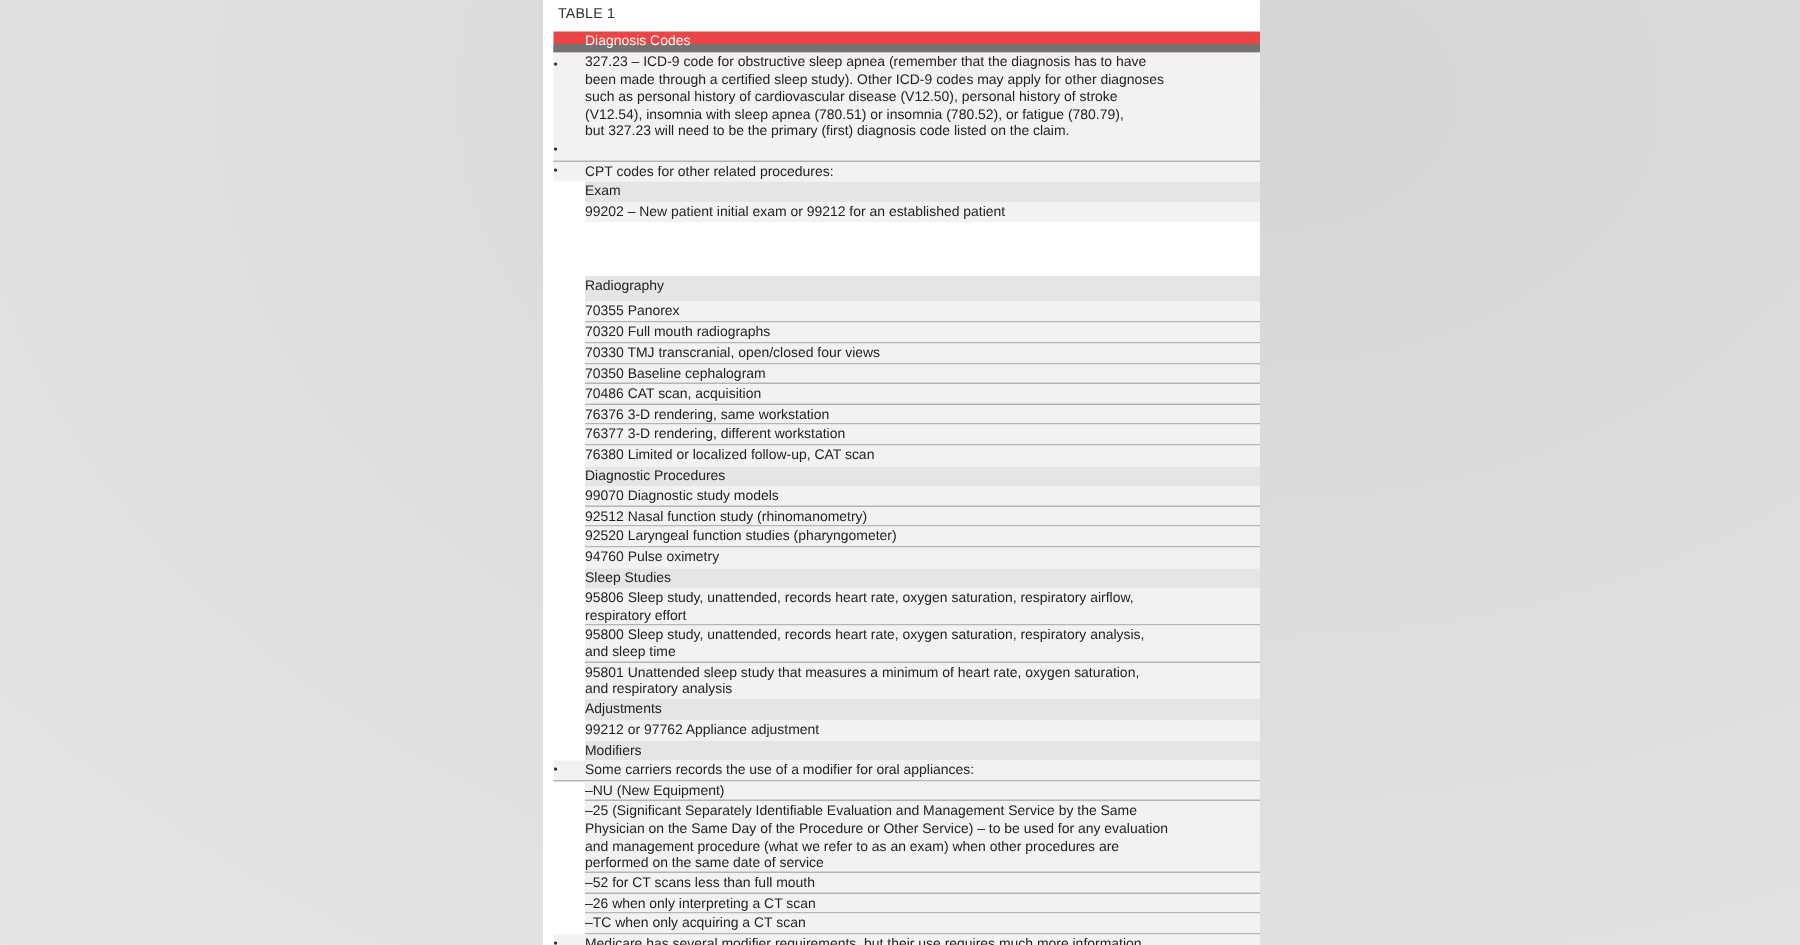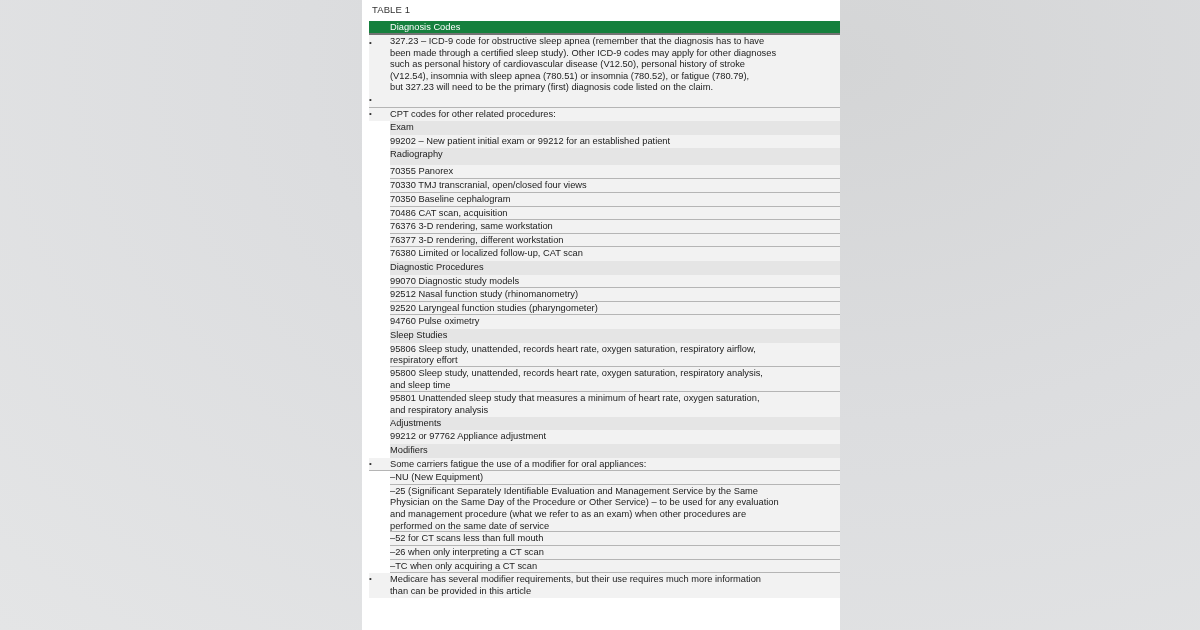--- a/index.html
+++ b/index.html
@@ -50,23 +50,23 @@
     padding: 1px 0 1px 0;
     white-space: pre-line;
   }
   .row.plain { margin-left: 21px; }
   .row.sub {
     margin-left: 21px;
     background: #e5e5e5;
     border-bottom: none;
   }
   .row.head {
-    background: #15803d;
+    background: #ef4444;
     color: #ffffff;
-    border-bottom: 2px solid #737373;
+    border-bottom: 6px solid #737373;
   }
   .row.head .txt { padding-left: 0; }
   .row.head .bullet { font-size: 0; }
 </style>
 </head>
 <body>
 
 <div class="panel">
   <div class="table-label">TABLE 1</div>
 
@@ -93,25 +93,28 @@
       <span class="txt">CPT codes for other related procedures:</span>
     </div>
 
     <div class="row sub" style="height:13.6px;">
       <span class="txt">Exam</span>
     </div>
     <div class="row plain noline" style="height:13.6px;">
       <span class="txt">99202 – New patient initial exam or 99212 for an established patient</span>
     </div>
 
-    <div class="row sub" style="height:17px;">
+    <div class="row sub" style="height:17px;margin-top:36px;">
       <span class="txt">Radiography</span>
     </div>
     <div class="row plain" style="height:14px;">
         <span class="txt">70355 Panorex</span>
+      </div>
+    <div class="row plain" style="height:13.6px;">
+        <span class="txt">70320 Full mouth radiographs</span>
       </div>
     <div class="row plain" style="height:13.6px;">
         <span class="txt">70330 TMJ transcranial, open/closed four views</span>
       </div>
     <div class="row plain" style="height:13.6px;">
         <span class="txt">70350 Baseline cephalogram</span>
       </div>
     <div class="row plain" style="height:13.6px;">
         <span class="txt">70486 CAT scan, acquisition</span>
       </div>
@@ -162,21 +165,21 @@
     </div>
     <div class="row plain noline" style="height:13.6px;">
         <span class="txt">99212 or 97762 Appliance adjustment</span>
       </div>
 
     <div class="row sub" style="height:13.6px;">
       <span class="txt">Modifiers</span>
     </div>
     <div class="row" style="height:13.6px;">
       <span class="bullet">•</span>
-      <span class="txt">Some carriers fatigue the use of a modifier for oral appliances:</span>
+      <span class="txt">Some carriers records the use of a modifier for oral appliances:</span>
     </div>
     <div class="row plain" style="height:13.6px;">
         <span class="txt">–NU (New Equipment)</span>
       </div>
     <div class="row plain" style="height:47.6px;">
         <span class="txt">–25 (Significant Separately Identifiable Evaluation and Management Service by the Same
 Physician on the Same Day of the Procedure or Other Service) – to be used for any evaluation
 and management procedure (what we refer to as an exam) when other procedures are
 performed on the same date of service</span>
       </div>

